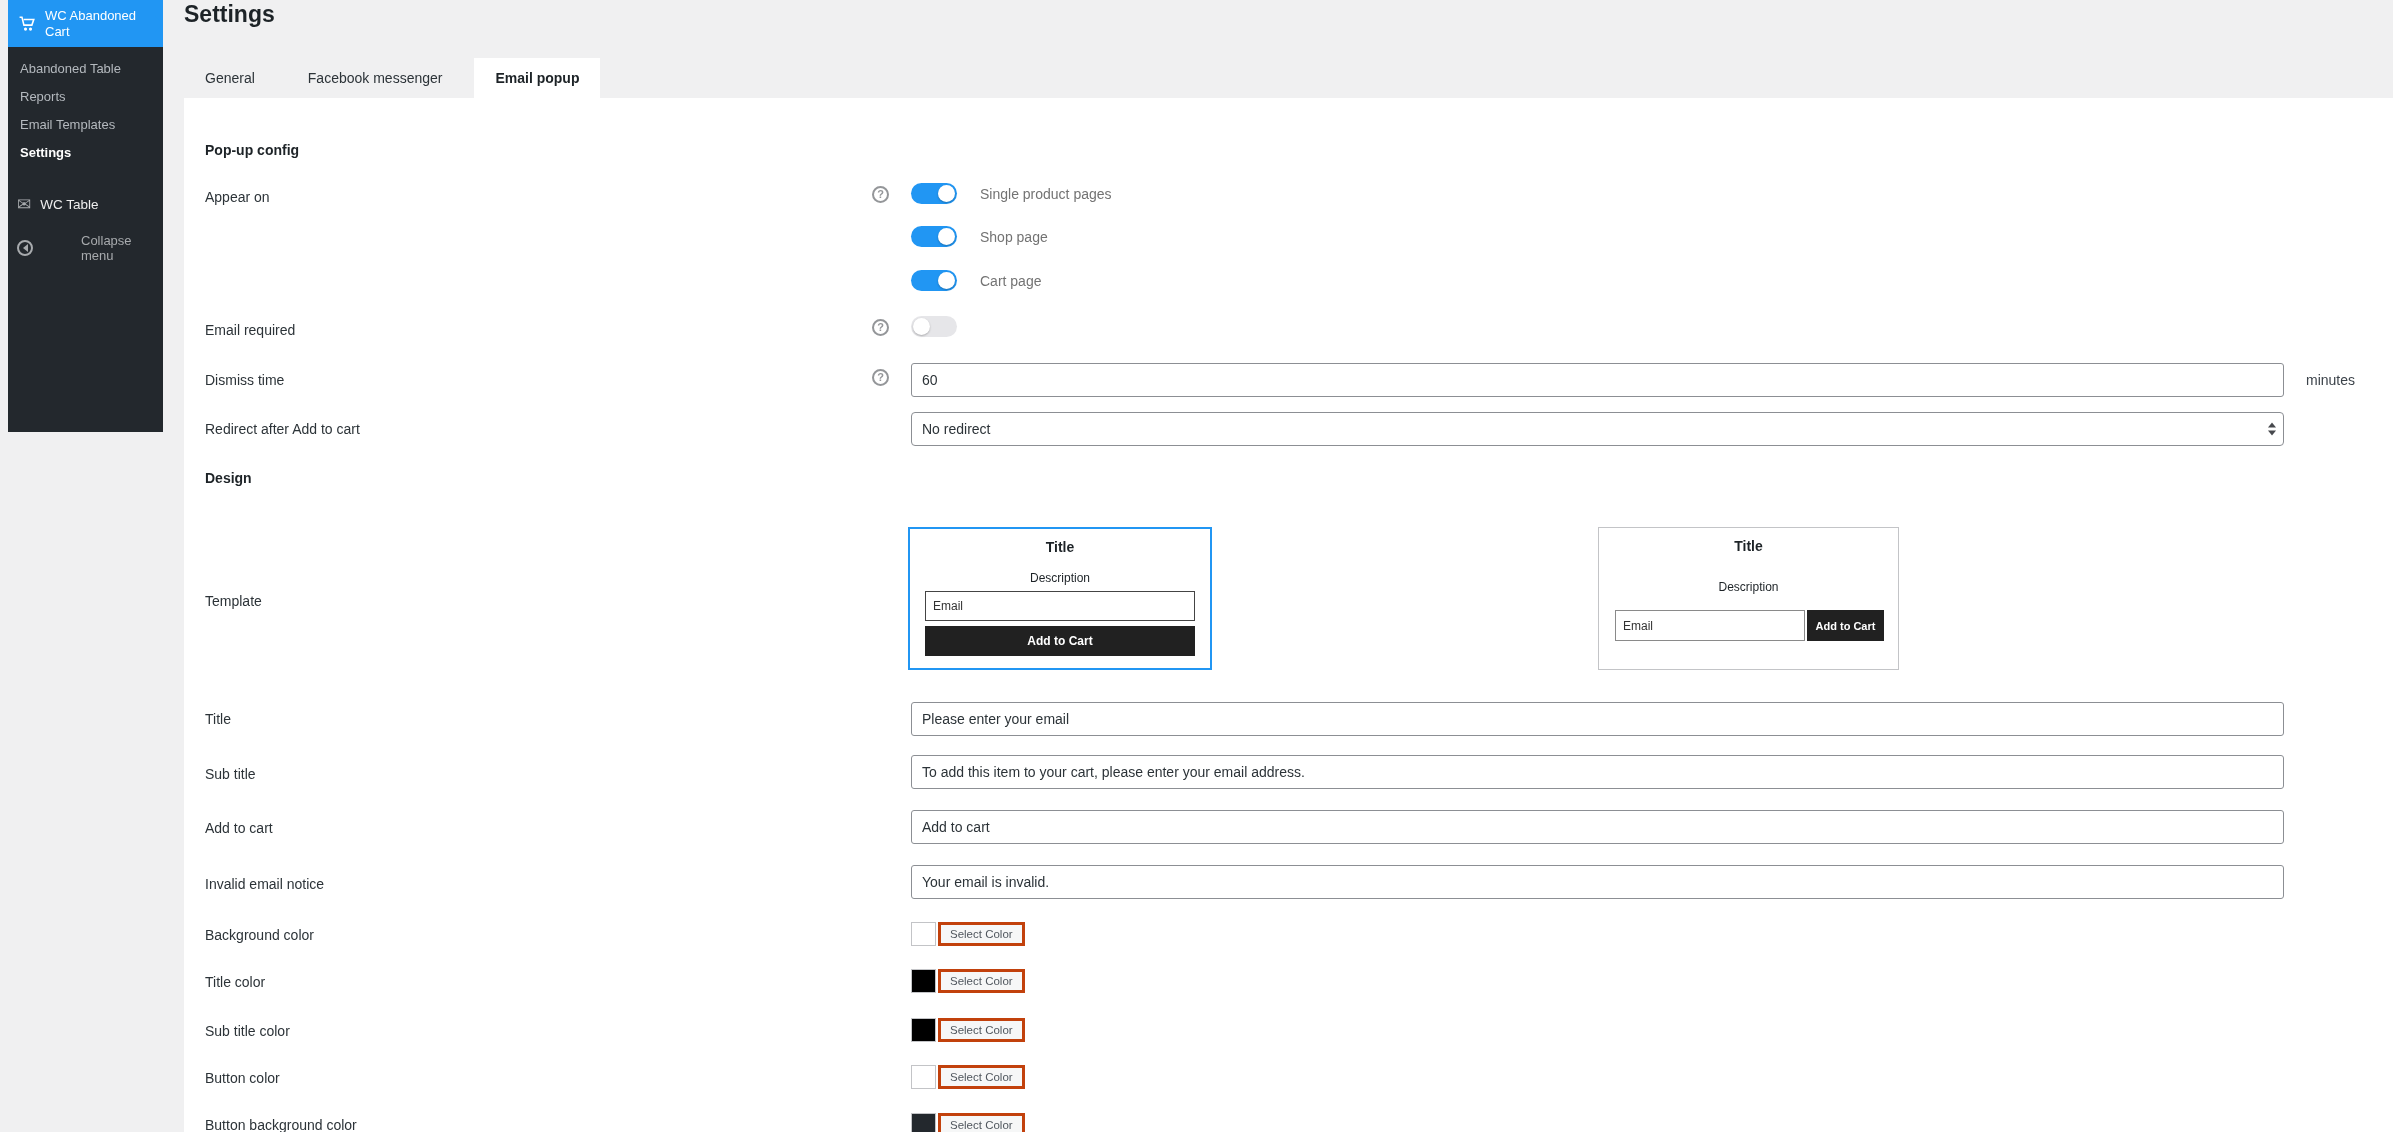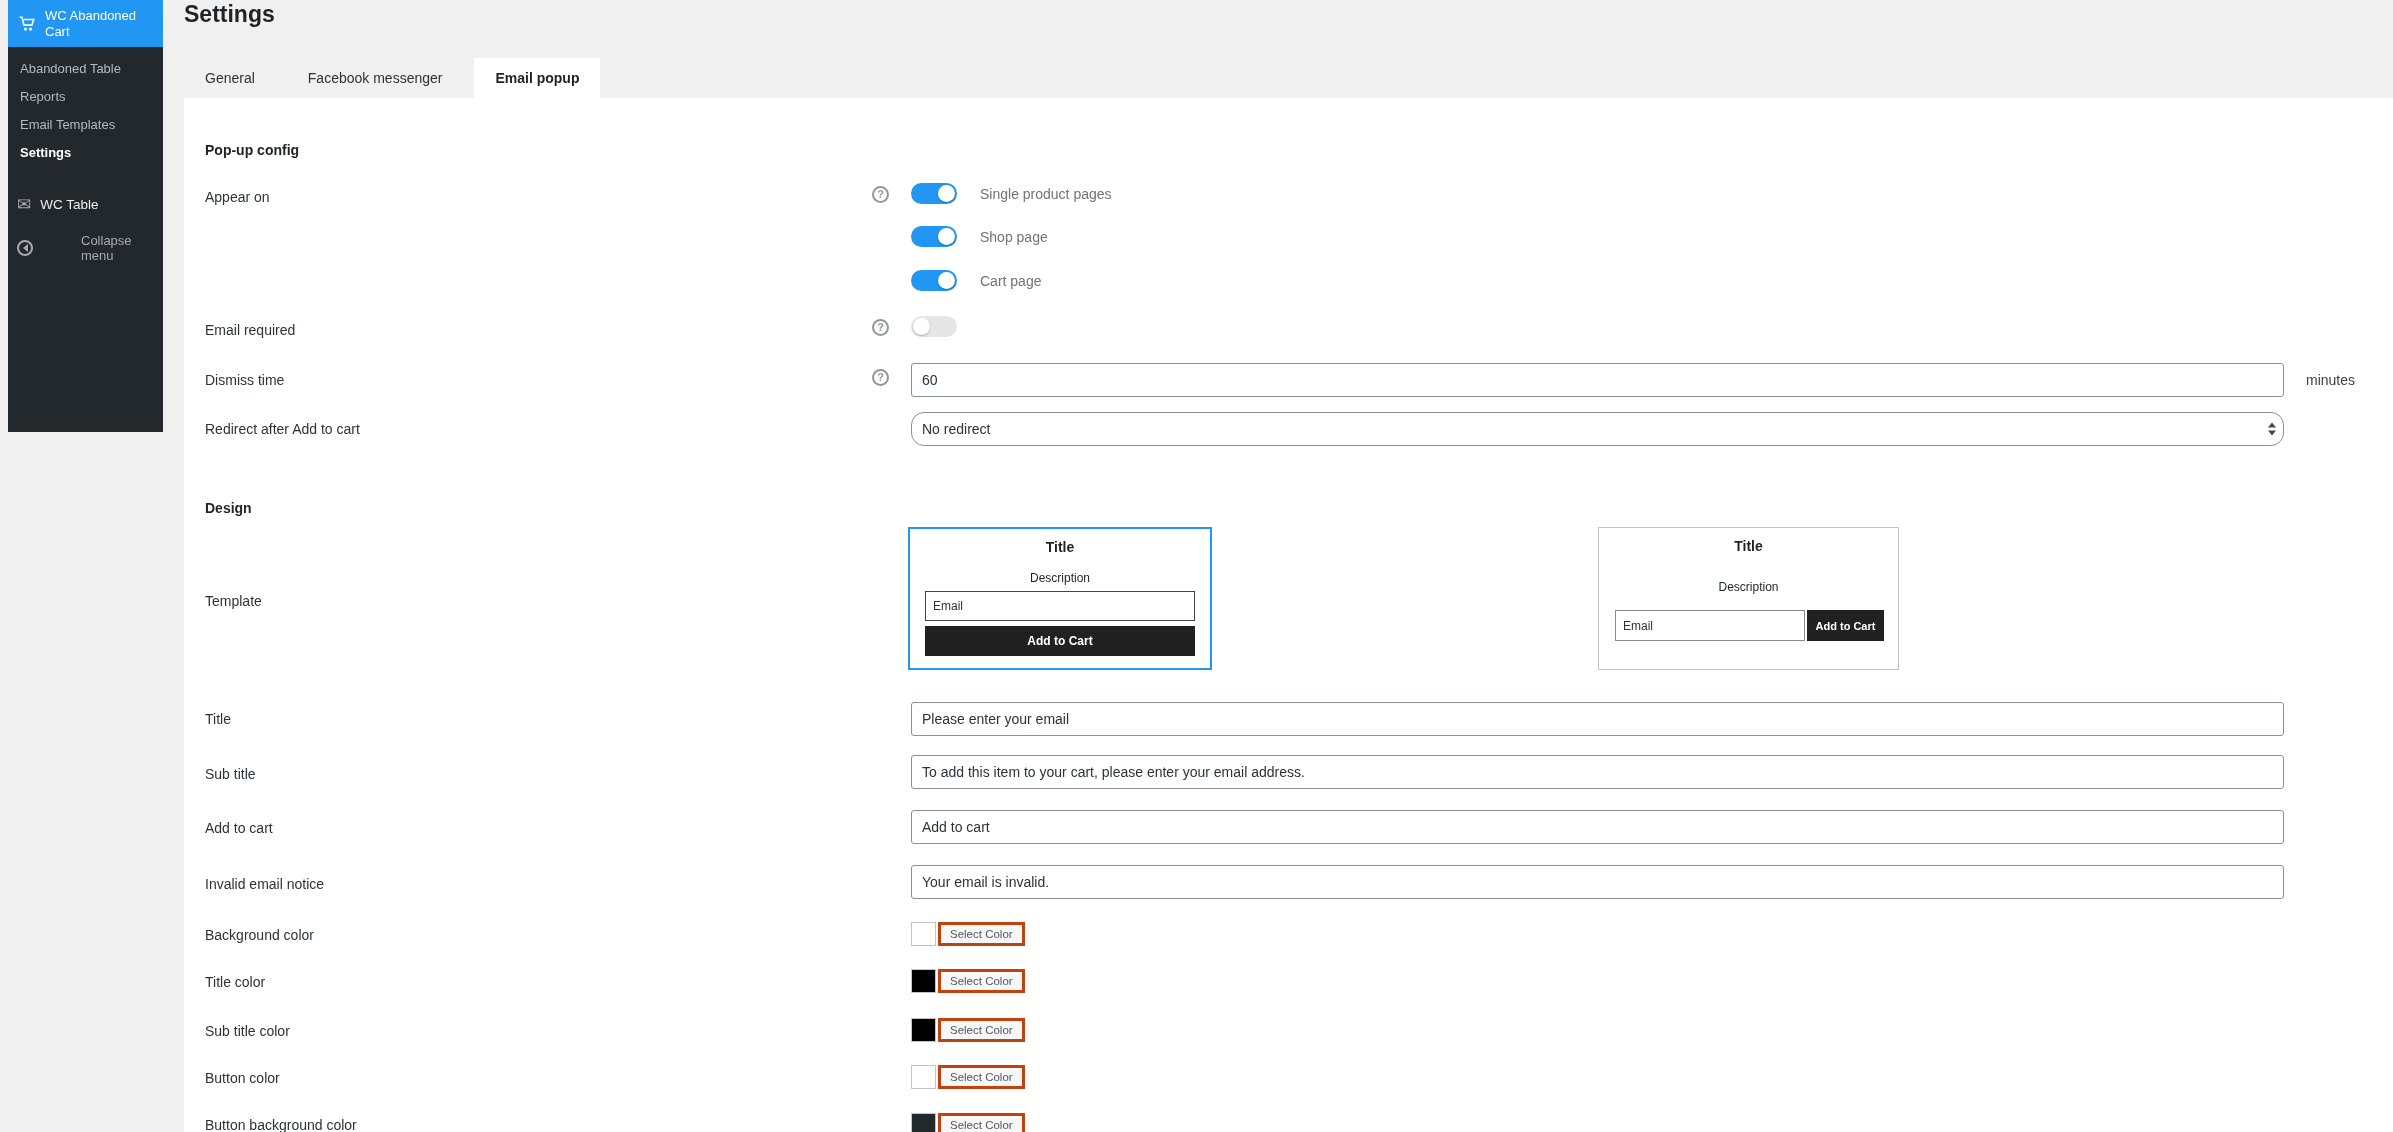--- a/index.html
+++ b/index.html
@@ -38,21 +38,21 @@
 
   .toggle { position:absolute; left:727px; width:46px; height:21px; border-radius:11px; background:#e6e6e9; cursor:pointer; }
   .toggle::after { content:""; position:absolute; top:2px; left:2px; width:17px; height:17px; border-radius:50%; background:#fff; box-shadow:0 1px 2px rgba(0,0,0,.25); }
   .toggle.on { background:#2196F3; }
   .toggle.on::after { left:27px; }
   .toggle-lbl { position:absolute; left:796px; font-size:14px; color:#737373; line-height:16px;text-align:center; }
 
   .txt { position:absolute; left:727px; width:1373px; height:34px; border:1px solid #8c8f94; border-radius:3px; background:#fff; font-family:inherit; font-size:14px; color:#2c3338; padding:0 10px; }
   .unit { position:absolute; left:2122px; font-size:14px; color:#3c434a; }
 
-  .select { position:absolute; left:727px; width:1373px; height:34px; border:1px solid #8c8f94; border-radius:13px; background:#fff; font-size:14px; color:#2c3338; line-height:32px; padding:0 10px; cursor:pointer; }
+  .select { position:absolute; left:727px; width:1373px; height:34px; border:1px solid #8c8f94; border-radius:4px; background:#fff; font-size:14px; color:#2c3338; line-height:32px; padding:0 10px; cursor:pointer; }
   .sel-arrows { position:absolute; right:7px; top:50%; transform:translateY(-50%); display:flex; flex-direction:column; gap:3px; }
   .tri-up { width:0; height:0; border-left:4px solid transparent; border-right:4px solid transparent; border-bottom:5px solid #46494d; }
   .tri-down { width:0; height:0; border-left:4px solid transparent; border-right:4px solid transparent; border-top:5px solid #46494d; }
 
   
   .tpl { position:absolute; top:429px; height:143px; background:#fff; border:1px solid #c3c4c7; cursor:pointer; }
   .tpl.selected { border:2px solid #2196F3; }
   .tpl1 { left:724px; width:304px; }
   .tpl2 { left:1414px; width:301px; }
   .tpl-title { position:absolute; top:10px; left:0; right:0; text-align:center; font-size:14px; font-weight:700; color:#1d2327; }
@@ -74,21 +74,21 @@
   
   .h-popup      { top:44px; }
   .lbl-appear   { top:91px; }
   .help-appear  { top:88px; }
   .tg1 { top:85px; }  .tgl1 { top:88px; }
   .tg2 { top:128px; } .tgl2 { top:131px; }
   .tg3 { top:172px; } .tgl3 { top:175px; }
   .lbl-emailreq { top:224px; } .help-emailreq { top:221px; } .tg-emailreq { top:218px; }
   .lbl-dismiss  { top:274px; } .help-dismiss { top:271px; } .inp-dismiss { top:265px; } .unit-minutes { top:274px; }
   .lbl-redirect { top:323px; } .sel-redirect { top:314px; }
-  .h-design     { top:402px; }
+  .h-design     { top:372px; }
   .lbl-template { top:495px; }
   .lbl-f0 { top:613px; } .inp-f0 { top:604px; }
   .lbl-f1 { top:668px; } .inp-f1 { top:657px; }
   .lbl-f2 { top:722px; } .inp-f2 { top:712px; }
   .lbl-f3 { top:778px; } .inp-f3 { top:767px; }
   .lbl-c0 { top:829px; }  .cc0 { top:824px; }
   .lbl-c1 { top:876px; }  .cc1 { top:871px; }
   .lbl-c2 { top:925px; }  .cc2 { top:920px; }
   .lbl-c3 { top:972px; }  .cc3 { top:967px; }
   .lbl-c4 { top:1019px; } .cc4 { top:1015px; }

